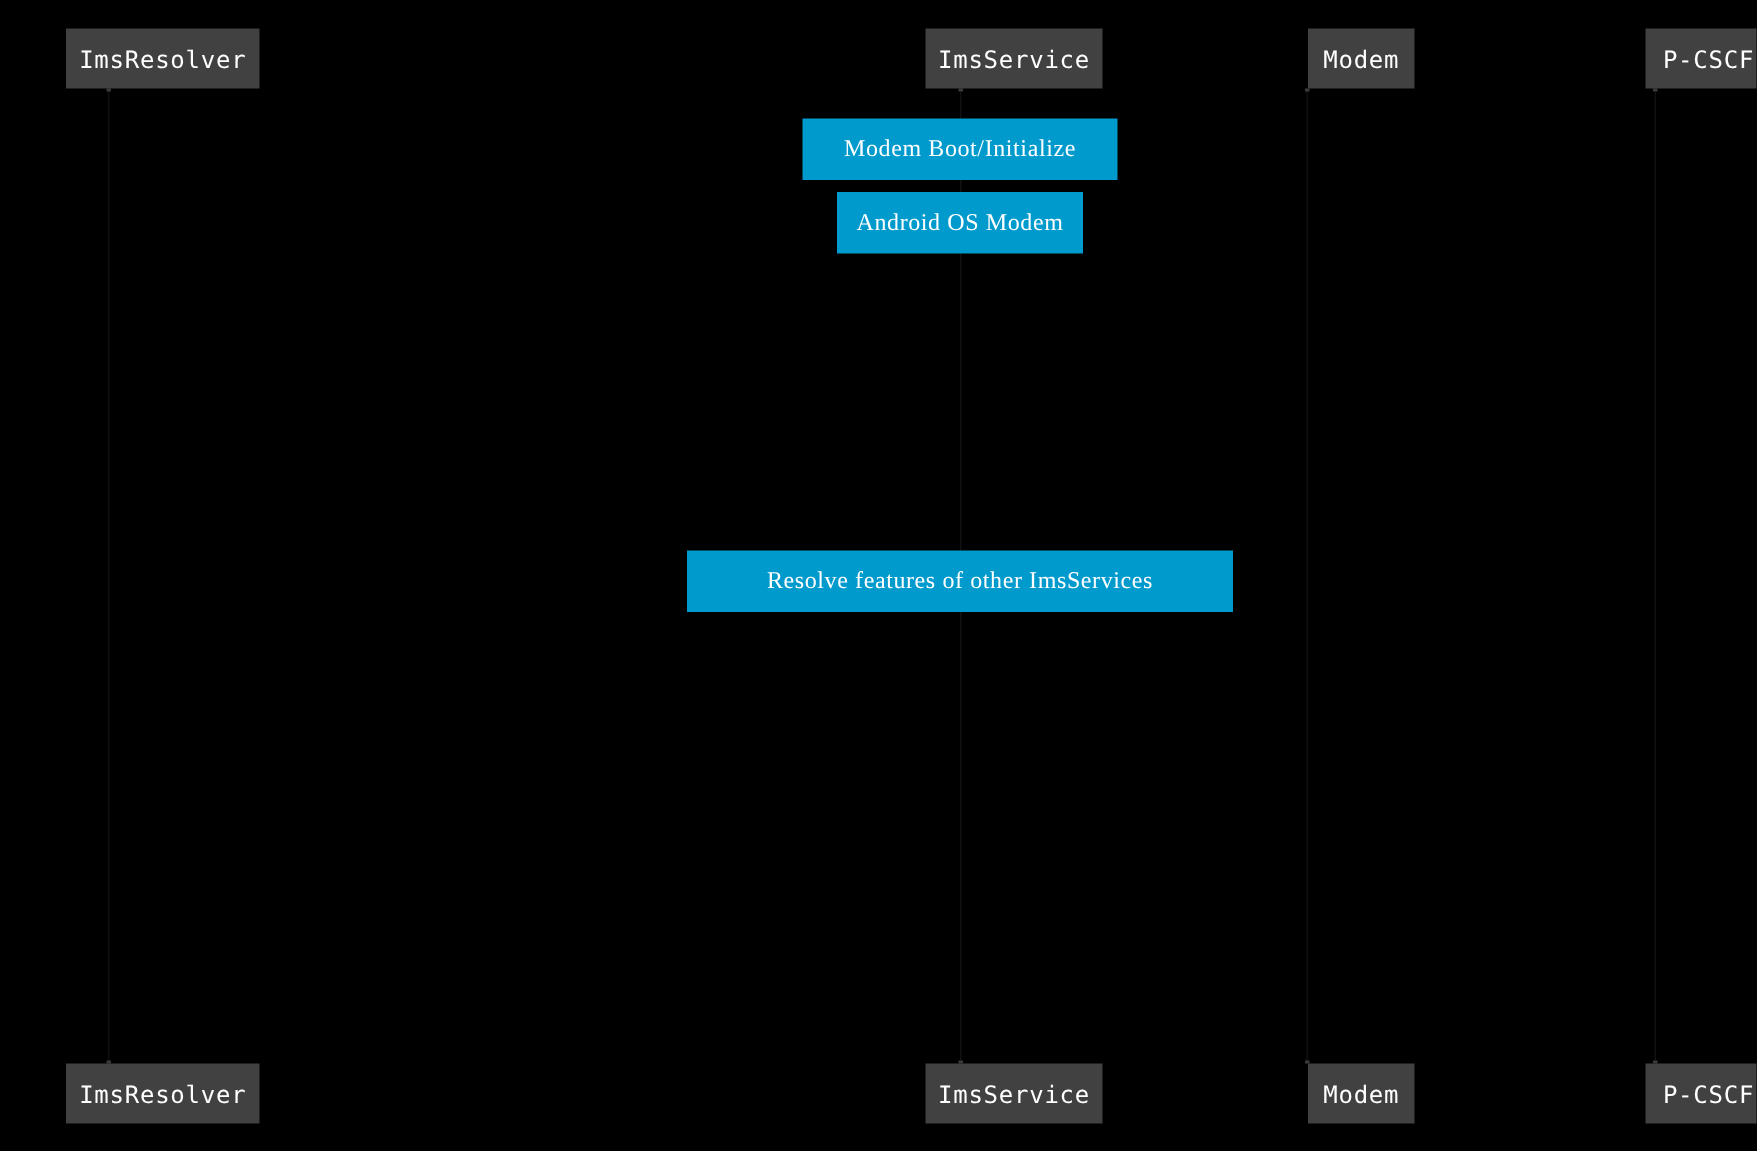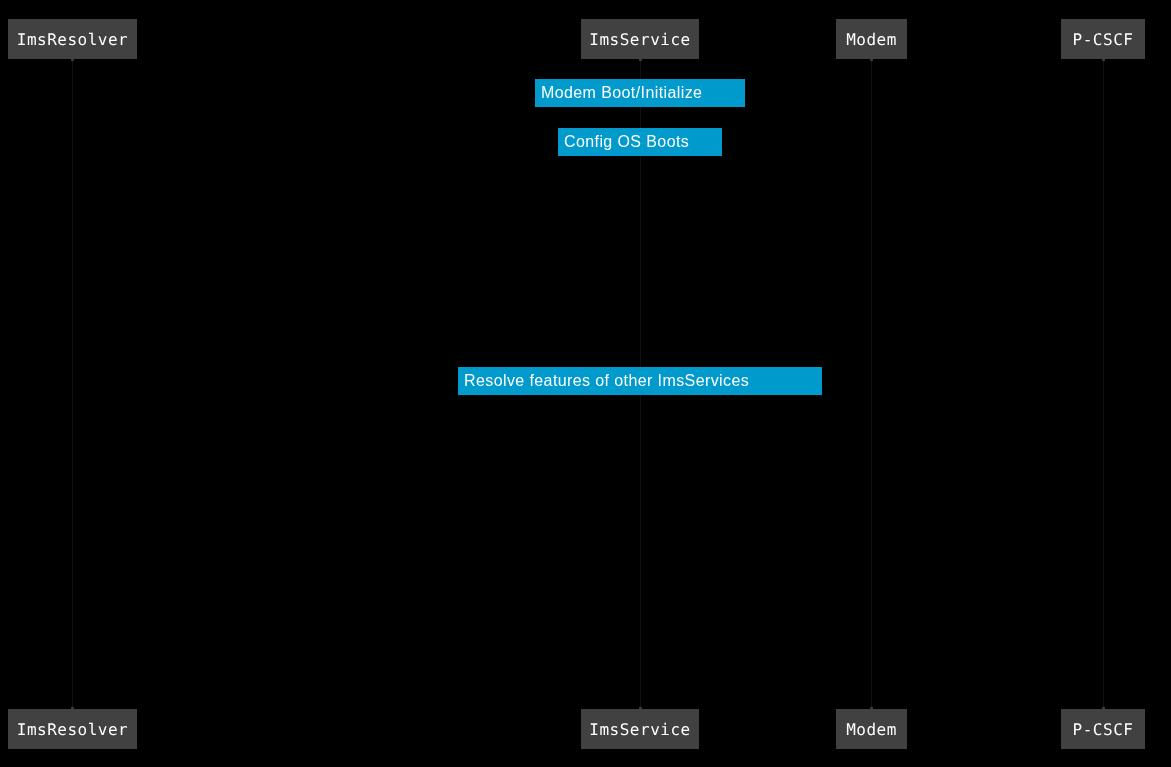--- a/index.html
+++ b/index.html
@@ -40,32 +40,33 @@
     font-family: "DejaVu Sans Mono", "Liberation Mono", monospace;
     font-size: 16px;
     letter-spacing: 0.5px;
     display: flex;
     align-items: center;
     justify-content: center;
     height: 40px;
     box-sizing: border-box;
     white-space: nowrap;
     text-rendering: geometricPrecision;
+    margin-left: 36px;
   }
   .message {
     position: absolute;
     background: #009ACD;
     color: #ffffff;
-    font-family: Liberation Sans, sans-serif;
+    font-family: Liberation Serif, serif;
     font-size: 16px;
     letter-spacing: 0.4px;
     display: flex;
     align-items: center;
-    justify-content: flex-start;
-    height: 28px;
+    justify-content: center;
+    height: 41px;
     box-sizing: border-box;
     white-space: nowrap;
     padding: 0 6px;
   }
 </style>
 </head>
 <body>
 
 <div id="diagram" style="background: rgb(0, 0, 0);">
 
@@ -102,18 +103,18 @@
     <div class="participant" style="left: 836px; top: 709px; width: 71px; height: 40px; background: rgb(65, 65, 65); color: rgb(255, 255, 255);">
       <span>Modem</span>
     </div>
     <div class="participant" style="left: 1061px; top: 709px; width: 84px; height: 40px; background: rgb(65, 65, 65); color: rgb(255, 255, 255);">
       <span>P-CSCF</span>
     </div>
     <div class="message" style="left: 535px; top: 79px; width: 210px; background: rgb(0, 154, 205); color: rgb(255, 255, 255);">
       <span>Modem Boot/Initialize</span>
     </div>
     <div class="message" style="left: 558px; top: 128px; width: 164px; background: rgb(0, 154, 205); color: rgb(255, 255, 255);">
-      <span>Config OS Boots</span>
+      <span>Android OS Modem</span>
     </div>
     <div class="message" style="left: 458px; top: 367px; width: 364px; background: rgb(0, 154, 205); color: rgb(255, 255, 255);">
       <span>Resolve features of other ImsServices</span>
     </div>
   </div>
 
 </body></html>

